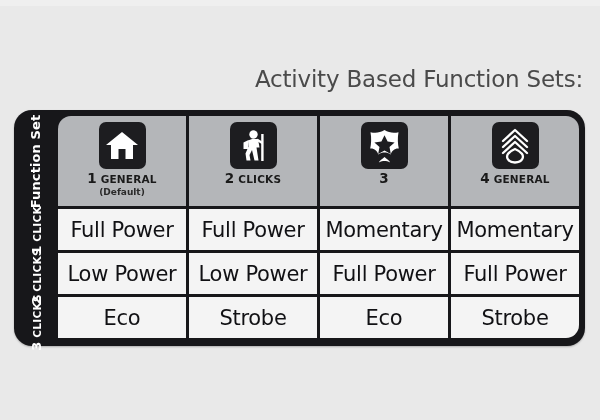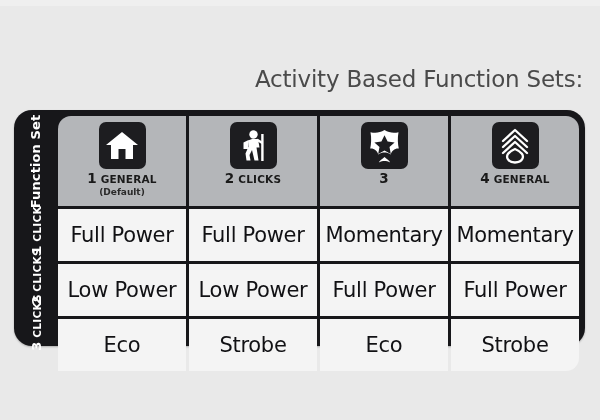--- a/index.html
+++ b/index.html
@@ -157,21 +157,21 @@
   .head-sub {
     margin-top: 2px;
     font-size: 9px;
     font-weight: bold;
     color: #2a2a2a;
     font-family: "DejaVu Sans", sans-serif;
     line-height: 1;
   }
 
   
-  .row-data { height: 52px; }
+  .row-data { height: 41px; }
   .data-cell {
     background: #f4f4f4;
     display: flex;
     align-items: center;
     justify-content: center;
     font-size: 21px;
     color: #111114;
     font-family: "DejaVu Sans", sans-serif;
     letter-spacing: -0.3px;
   }

